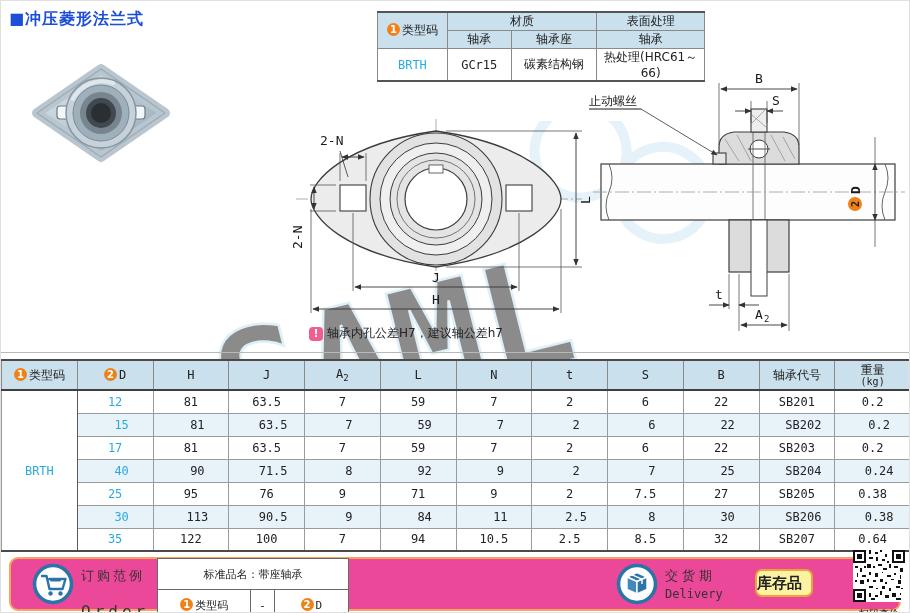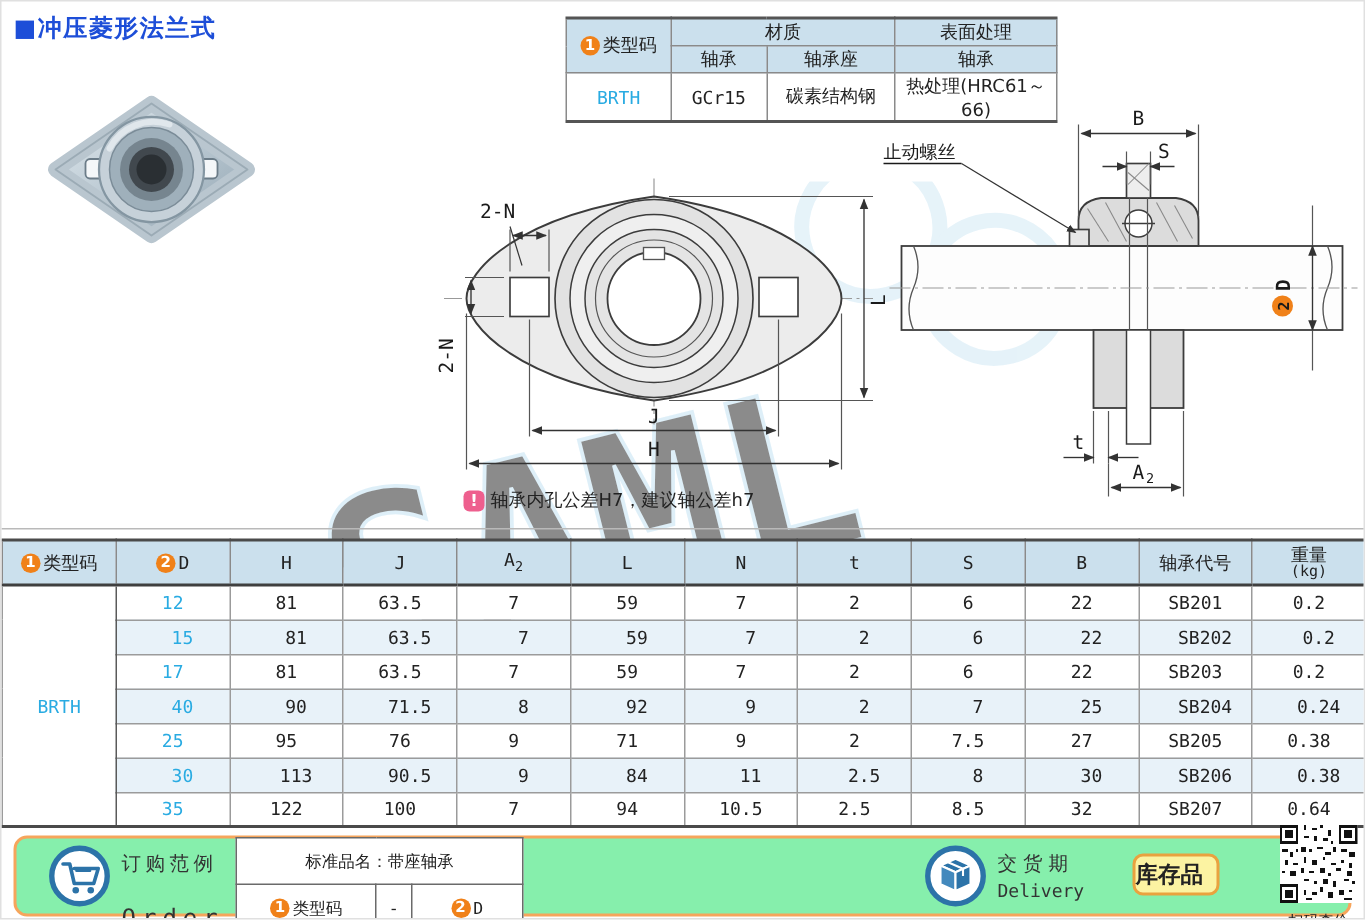--- a/index.html
+++ b/index.html
@@ -44,21 +44,21 @@
   .main-table th { background:#cbe0ed; height:30px; font-weight:normal; border:1px solid #8a8a8a; border-bottom:2px solid #3f3f3f; padding:0; }
   .main-table td { height:23px; text-align:center; border:1px solid #9b9b9b; background:#fff; font-family:"DejaVu Sans Mono", monospace; }
   .main-table tr.alt td { background:#e8f2f9;padding-left:13px; }
   .main-table td.type-cell { background:#fff !important; color:#29abe2; border-right:1.5px solid #5a5a5a; font-family:"DejaVu Sans Mono", monospace; }
   .main-table td.d-cell { color:#29abe2; }
   .wunit { font-size:10px; line-height:9px; }
   .whead { line-height:13px; }
   sub { font-size:9px; }
 
   
-  .footer { position:absolute; left:8px; right:8px; top:556px; height:54px; border:2px solid #f6a55c; border-radius:9px; background:#86efac; }
+  .footer { position:absolute; left:8px; right:8px; top:556px; height:54px; border:2px solid #f6a55c; border-radius:9px; background:#ec4899; }
   .cart-icon { position:absolute; left:20px; top:3px; width:44px; height:44px; }
   .order-texts { position:absolute; left:70px; top:8px; font-size:13px; color:#333; }
   .order-texts .cn { letter-spacing:3px; }
   .order-texts .en { letter-spacing:4px; font-family:"DejaVu Sans Mono", monospace; font-size:16px; margin-top:17px; }
   .order-table { position:absolute; left:146px; top:-1px; width:192px; font-size:11px; background:#fff; }
   .order-table td { border:1px solid #6a6a6a; text-align:center; height:31px; padding:0 2px; }
   .ot-c1 { width:88px; } .ot-c2 { width:22px; } .ot-c3 { width:70px; }
 
   .delivery-icon { position:absolute; left:604px; top:3px; width:44px; height:44px; }
   .delivery-texts { position:absolute; left:654px; top:8px; font-size:13px; color:#333; }

